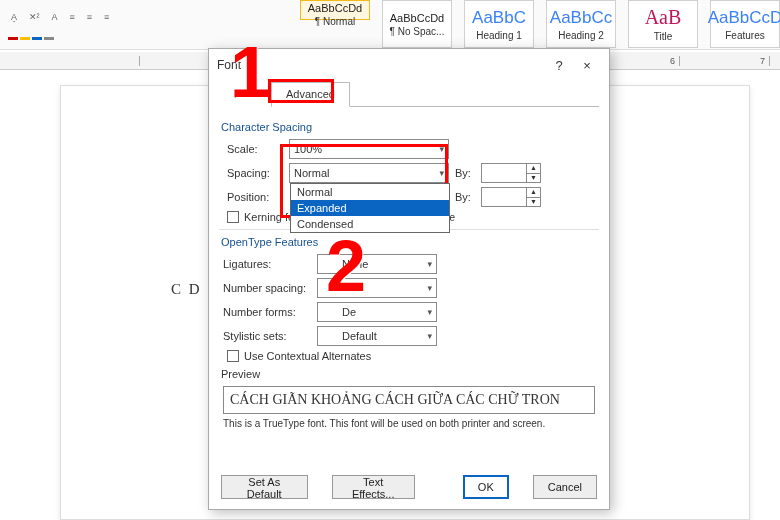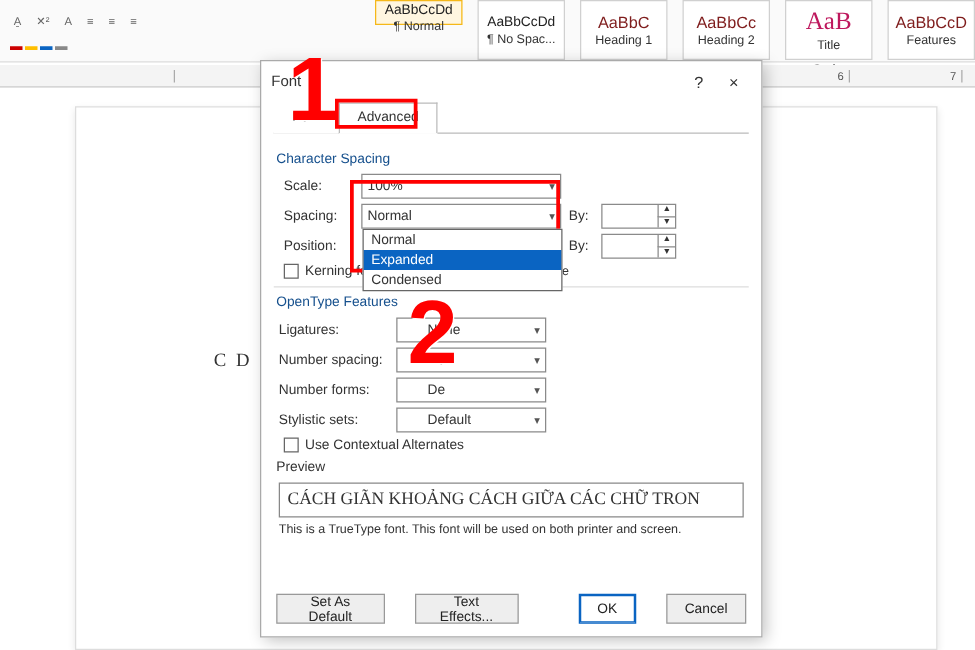--- a/index.html
+++ b/index.html
@@ -9,21 +9,21 @@
   .ribbon { position: absolute; top: 0; left: 0; right: 0; height: 50px; background: #fafafa; border-bottom: 1px solid #ddd; display: flex; }
   .ribbon-left { width: 200px; height: 50px; display: flex; flex-direction: column; justify-content: space-around; padding: 4px 8px; color:#555;}
   .mini { font-size: 9px; color:#666; display:flex; gap:6px; }
   .mini span { border:1px solid transparent; padding:1px 2px;}
   .color-row { display:flex; gap:2px;}
   .color-row div { width:10px; height:3px; }
   .styles { display:flex; gap:12px; margin-left:auto; }
   .style-item { width:70px; height:48px; border:1px solid #d0d0d0; display:flex; flex-direction:column; align-items:center; justify-content:center; font-size:10px; color:#444; background:#fff; }
   .style-item.sel { border:1px solid #f5b819; background:#fff6e0;}
   .style-prev { font-size:11px; color:#222;}
-  .sp-h2 { color:#7f1d1d; font-size:13px; }
+  .sp-h2 { color:#3b82f6; font-size:17px; }
   .sp-aab { font-family:"Times New Roman",serif; font-size:20px; font-weight:normal; color:#be185d;text-align:right;}
   .style-label {font-size:10px; color:#333; margin-top:2px;}
   .styles-section-label { position:absolute; top:50px; right:100px; font-size:11px; color:#555;}
 
   
   .ruler { position:absolute; top:52px; left:0; right:0; height:18px; background:#f4f4f4; border-bottom:1px solid #ccc; font-size:9px; color:#555; display:flex; align-items:center; }
   .ruler span { position:relative; width:90px; text-align:right; padding-right:4px; border-right:1px solid #aaa; height:10px; line-height:10px;}
   .ruler span:first-child{ width:140px;}
 
   

